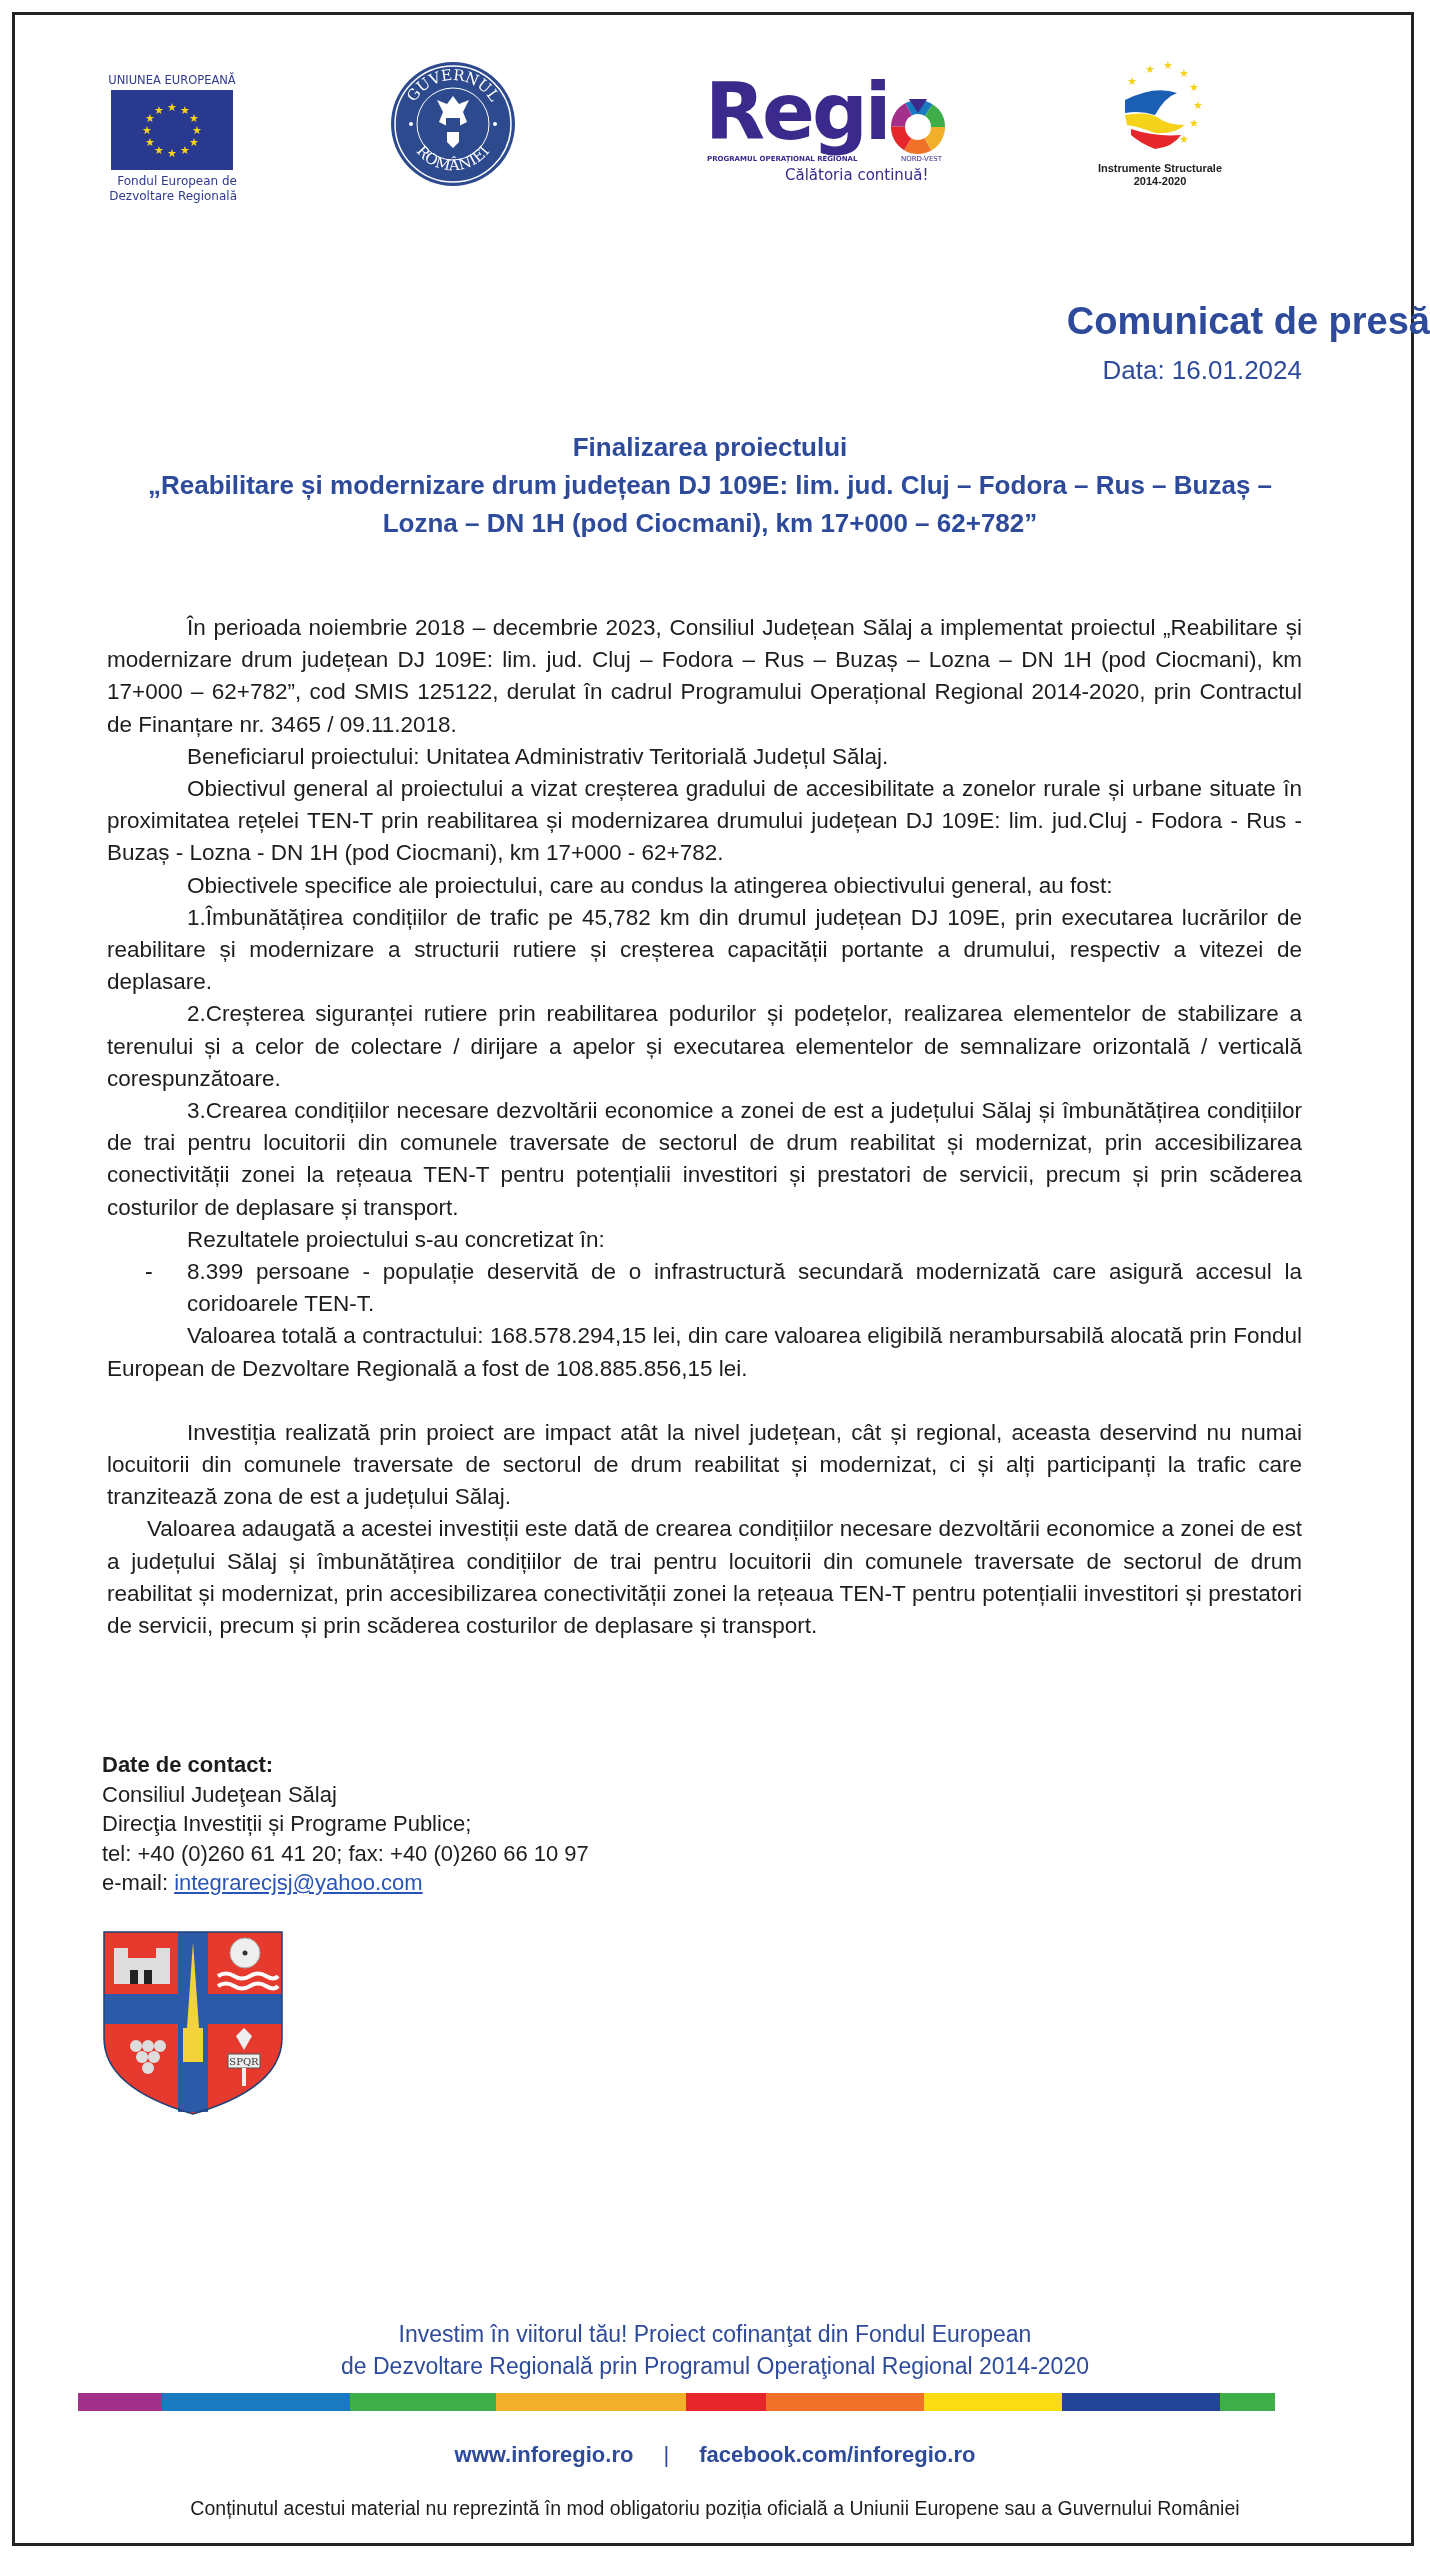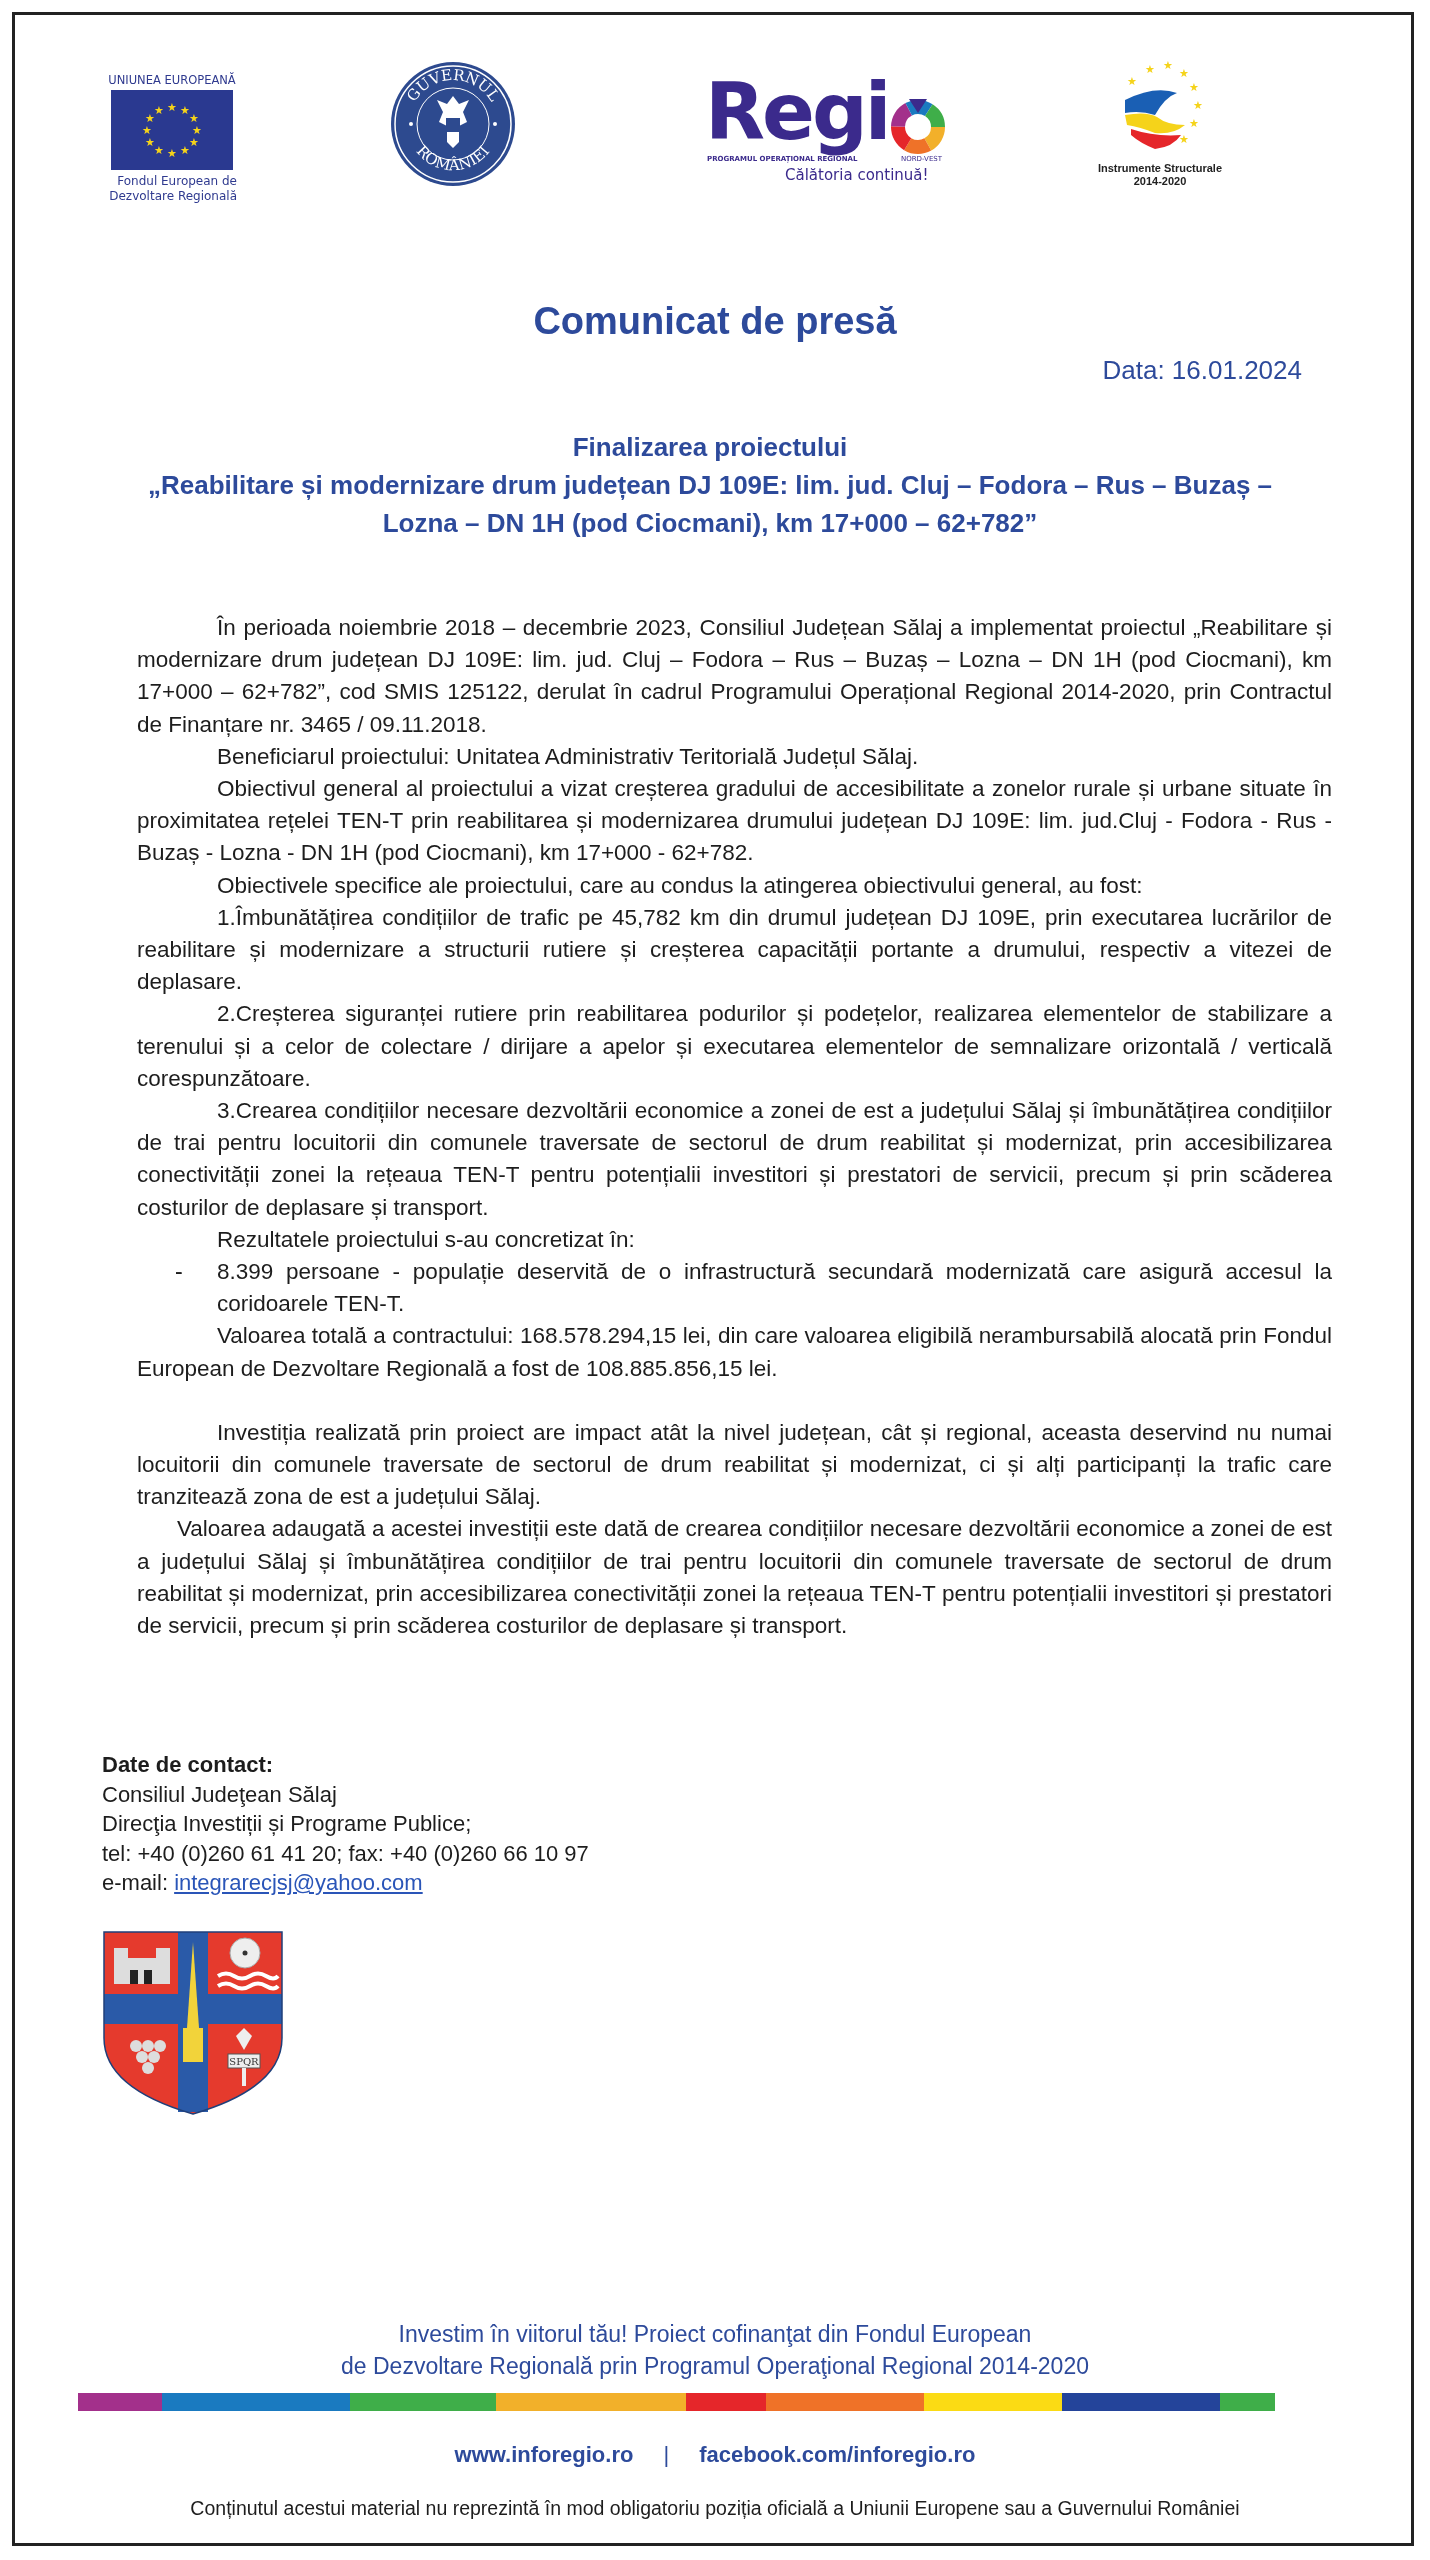--- a/index.html
+++ b/index.html
@@ -18,25 +18,25 @@
   .regio .word { position: absolute; left: 0; top: -8px; font-family: "DejaVu Sans", sans-serif; font-weight: bold;
                  font-size: 78px; color: #3b2a8c; letter-spacing: -3px; line-height: 90px; }
   .regio .prog { position: absolute; left: 2px; top: 80px; font-size: 7px; font-weight: bold; color: #3b2a8c; letter-spacing: 0; font-family: "DejaVu Sans", sans-serif;}
   .regio .nv { position: absolute; left: 196px; top: 80px; font-size: 7px; font-weight: normal; color: #3b2a8c; font-family: "DejaVu Sans", sans-serif;}
   .regio .tag { position: absolute; left: 40px; top: 91px; font-size: 15px; color: #3b2a8c; font-family: "DejaVu Sans", sans-serif; margin-left: 40px; }
   .regio .ring { position: absolute; left: 182px; top: 18px; width: 62px; height: 62px; }
   .instr { left: 1085px; top: 55px; width: 150px; height: 140px; text-align: center; }
   .instr .lbl { position: absolute; left: 0; top: 107px; width: 150px; font-size: 11px; font-weight: bold; color: #222; line-height: 13px; font-family: "Liberation Sans", sans-serif; }
 
   .blue { color: #2d4a9b; }
-  .title { position: absolute; top: 300px; left: 0; width: 1430px; text-align: center; font-size: 38px; font-weight: bold; }
+  .title { position: absolute; top: 300px; left: 0; width: 1430px; text-align: right; font-size: 38px; font-weight: bold; }
   .date { position: absolute; top: 355px; right: 128px; font-size: 26px; }
   .subtitle { position: absolute; top: 428px; left: 110px; width: 1200px; text-align: center; font-size: 26px; font-weight: bold; line-height: 38px; }
 
-  .body { position: absolute; left: 107px; top: 612px; width: 1195px; font-size: 22.5px; line-height: 32.2px; color: #1d1d1d; margin-left: 30px; }
+  .body { position: absolute; left: 107px; top: 612px; width: 1195px; font-size: 22.5px; line-height: 32.2px; color: #1d1d1d; }
   .body p { margin: 0; text-align: justify; }
   .ind { text-indent: 80px; }
   .ind2 { text-indent: 40px; }
   .bul { position: relative; padding-left: 80px; }
   .bul .dash { position: absolute; left: 38px; top: 0; }
   .gap { height: 32px; }
 
   .contact { position: absolute; left: 102px; top: 1750px; font-size: 22px; line-height: 29.5px; color: #1d1d1d; }
   .contact .h { font-weight: bold; }
   .contact a { color: #2a55b8; text-decoration: underline; }

